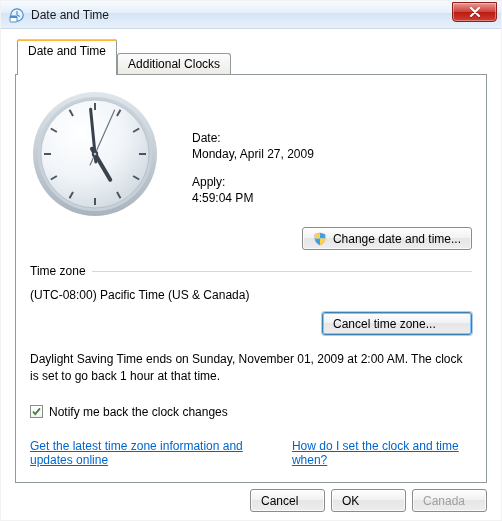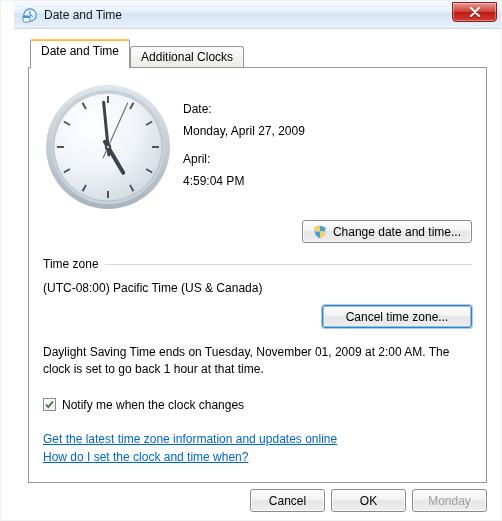--- a/index.html
+++ b/index.html
@@ -1,66 +1,66 @@
 <!DOCTYPE html>
 <html><head>
 <meta charset="utf-8">
 <style>
 * { box-sizing: border-box; margin: 0; padding: 0; }
 body { font-family: "Segoe UI", Tahoma, sans-serif; font-size: 12px; background: #fff; }
 
-.window { width: 502px; height: 521px; background: #fff; border: 1px solid rgba(0,0,0,0.05); box-shadow: 0 2px 8px rgba(0,0,0,0.15); display: flex; flex-direction: column; padding-left: 13px; }
+.window { width: 502px; height: 521px; background: #fff; border: 1px solid rgba(0,0,0,0.05); box-shadow: 0 2px 8px rgba(0,0,0,0.15); display: flex; flex-direction: column; }
 
 
 .titlebar { height: 28px; background: linear-gradient(to bottom, #f7fbff 0%, #e4eef9 45%, #d5e4f5 46%, #e8f1fb 100%); display: flex; align-items: center; padding: 0 4px 0 8px; border-bottom: 1px solid #c9d7e6; }
 .titlebar .t-icon { width: 16px; height: 16px; margin-right: 6px; display:flex; align-items:center; justify-content:center; }
 .titlebar .t-title { font-size: 12px; color: #1a1a1a; flex: 1; }
 .close-btn { width: 45px; height: 20px; border-radius: 0 0 4px 4px; background: linear-gradient(to bottom, #e59a96 0%, #d1423a 48%, #bc1b12 52%, #cf3d34 100%); border: 1px solid #8e1f1a; position: relative; margin-top: -5px; box-shadow: inset 0 0 0 1px rgba(255,255,255,0.35); display:flex; align-items:center; justify-content:center; cursor: default; }
 .close-btn svg { filter: drop-shadow(0 1px 0 rgba(0,0,0,0.3)); }
 
 
 .content { flex: 1; padding: 10px 14px 8px 14px; display: flex; flex-direction: column; }
 
 
 .tabstrip { display: flex; padding-left: 2px; position: relative; z-index: 2; }
 .tab { padding: 4px 10px; border: 1px solid #919b9c; border-bottom: none; background: linear-gradient(to bottom, #fcfcfe, #f4f3ee); font-size: 12px; color: #000; margin-right: 0; border-top-left-radius: 3px; border-top-right-radius: 3px; position: relative; cursor: default; }
-.tab.inactive { background: linear-gradient(to bottom, #fcfcfe, #ecebe5); margin-top: 7px; padding: 3px 10px; }
+.tab.inactive { background: linear-gradient(to bottom, #fcfcfe, #ecebe5); margin-top: 14px; padding: 3px 10px; }
 .tab.active { background: #fff; margin-bottom: -1px; padding-bottom: 5px; }
 .tab.active::before { content:""; position:absolute; left:0; right:0; top:-1px; height:2px; background: linear-gradient(to bottom,#ffcf6f,#ffb020); border-top-left-radius:3px; border-top-right-radius:3px; }
 
 .tabbody { flex: 1; border: 1px solid #919b9c; background: #fff; padding: 14px 14px 10px 14px; display: flex; flex-direction: column; gap: 8px; }
 
 
-.toparea { display: flex; gap: 10px; align-items:center; }
+.toparea { display: flex; gap: 32px; align-items:flex-end; }
 .clockwrap { width: 130px; height: 130px; position: relative; }
 .clock-bg { width:130px; height:130px; }
 .info { flex: 1; padding-top: 10px; color: #000; }
 .info .lbl { font-size: 12px; color: #000; }
-.info .val { font-size: 12px; margin-bottom: 14px; margin-top: 8px; }
+.info .val { font-size: 12px; margin-bottom: 14px; margin-top: 2px; }
 
 .btnrow-right { display:flex; justify-content:flex-end; margin-top: 0; }
-.winbtn { min-width: 150px; height: 23px; padding: 0 10px; border: 1px solid #8b8b8b; border-radius: 3px; background: linear-gradient(to bottom, #fefefe, #f1f1f1 49%, #e6e6e6 50%, #ededed); font-size: 12px; color: #000; box-shadow: inset 0 0 0 1px rgba(255,255,255,0.7); display:inline-flex; align-items:center; justify-content:center; gap:6px; cursor: default; }
+.winbtn { min-width: 150px; height: 23px; padding: 0 10px; border: 1px solid #8b8b8b; border-radius: 3px; background: linear-gradient(to bottom, #fefefe, #f1f1f1 49%, #e6e6e6 50%, #ededed); font-size: 12px; color: #000; box-shadow: inset 0 0 0 1px rgba(255,255,255,0.7); display:inline-flex; align-items:center; justify-content:space-between; gap:6px; cursor: default; }
 .winbtn.focus { border-color: #3c7fb1; box-shadow: inset 0 0 0 1px rgba(120,190,255,0.9), 0 0 0 1px rgba(60,127,177,0.4); }
 .winbtn.disabled { color: #a0a0a0; }
 .shield-icon { width:14px; height:14px; }
 
 
 .group { margin-top: 6px; }
 .group-hd { display:flex; align-items:center; gap:6px; color:#000; font-size:12px; }
 .group-hd .line { flex:1; height:1px; background:#d8d8d8; }
 
 .tz-text { margin: 10px 0 10px 0; }
 .dst-text { margin-top: 8px; line-height: 1.4; }
 
 .checkbox-row { display:flex; align-items:center; gap:6px; margin-top: 12px; }
 .checkbox { width:13px; height:13px; border:1px solid #8b8b8b; background:linear-gradient(to bottom,#fff,#eef3f8); display:flex; align-items:center; justify-content:center; }
 .checkbox svg { display:block; }
 
 .link { color:#0066cc; text-decoration: underline; cursor: pointer; display:inline-block; }
-.links { margin-top: 12px; display:flex; flex-direction:column; gap:4px; align-items:flex-start; }
+.links { margin-top: 12px; display:flex; flex-direction:row; gap:4px; align-items:flex-start; }
 
 
 .footer { display:flex; justify-content:flex-end; gap:6px; padding: 6px 0 0 0; }
 .footer .winbtn { min-width: 75px; }
 
 </style>
 </head>
 <body>
 
 <div class="window">
@@ -133,21 +133,21 @@
                 <line x1="60.119160283090395" y1="75.96254549171121" x2="84.52335886763841" y2="21.149818033155157" stroke="#6b7680" stroke-width="1.2" stroke-linecap="round"></line>
               </g>
             <circle cx="65" cy="65" r="3.2" fill="#3a434c"></circle>
             <circle cx="65" cy="65" r="1.3" fill="#b9c2ca"></circle>
           </svg>
         </div>
 
         <div class="info">
           <div class="lbl">Date:</div>
           <div class="val">Monday, April 27, 2009</div>
-          <div class="lbl">April:</div>
+          <div class="lbl">Apply:</div>
           <div class="val">4:59:04 PM</div>
         </div>
       </div>
 
       <div class="btnrow-right">
         <button class="winbtn">
           <span class="shield-icon">
             <svg width="14" height="14" viewBox="0 0 14 14">
               <path d="M7 1 L12 2.5 V6 C12 9.5 9.8 12 7 13 C4.2 12 2 9.5 2 6 V2.5 Z" fill="#f5f5f5" stroke="#7a7a7a" stroke-width="0.6"></path>
               <path d="M7 1 L12 2.5 V6.5 H7 Z" fill="#3fa0e6"></path>
@@ -166,44 +166,44 @@
           <span class="line"></span>
         </div>
         <div class="tz-text">(UTC-08:00) Pacific Time (US &amp; Canada)</div>
         <div class="btnrow-right">
           <button class="winbtn focus">
             <span>Cancel time zone...</span>
           </button>
         </div>
       </div>
 
-      <div class="dst-text">Daylight Saving Time ends on Tuesday, November 01, 2009 at 2:00 AM. The clock is set to go back 1 hour at that time.</div>
+      <div class="dst-text">Daylight Saving Time ends on Sunday, November 01, 2009 at 2:00 AM. The clock is set to go back 1 hour at that time.</div>
 
       <div class="checkbox-row">
         <span class="checkbox">
           <svg width="11" height="11" viewBox="0 0 11 11">
             <path d="M2 5.5 L4.2 8 L9 2.3" fill="none" stroke="#4a7b2d" stroke-width="1.8"></path>
           </svg>
         </span>
-        <span>Notify me when the clock changes</span>
+        <span>Notify me back the clock changes</span>
       </div>
 
       <div class="links">
         <a class="link">Get the latest time zone information and updates online</a>
         <a class="link">How do I set the clock and time when?</a>
       </div>
 
     </div>
 
     <div class="footer">
       <button class="winbtn">
           <span>Cancel</span>
         </button>
       <button class="winbtn">
           <span>OK</span>
         </button>
       <button class="winbtn disabled">
-          <span>Monday</span>
+          <span>Canada</span>
         </button>
     </div>
 
   </div>
 </div>
 
 </body></html>

